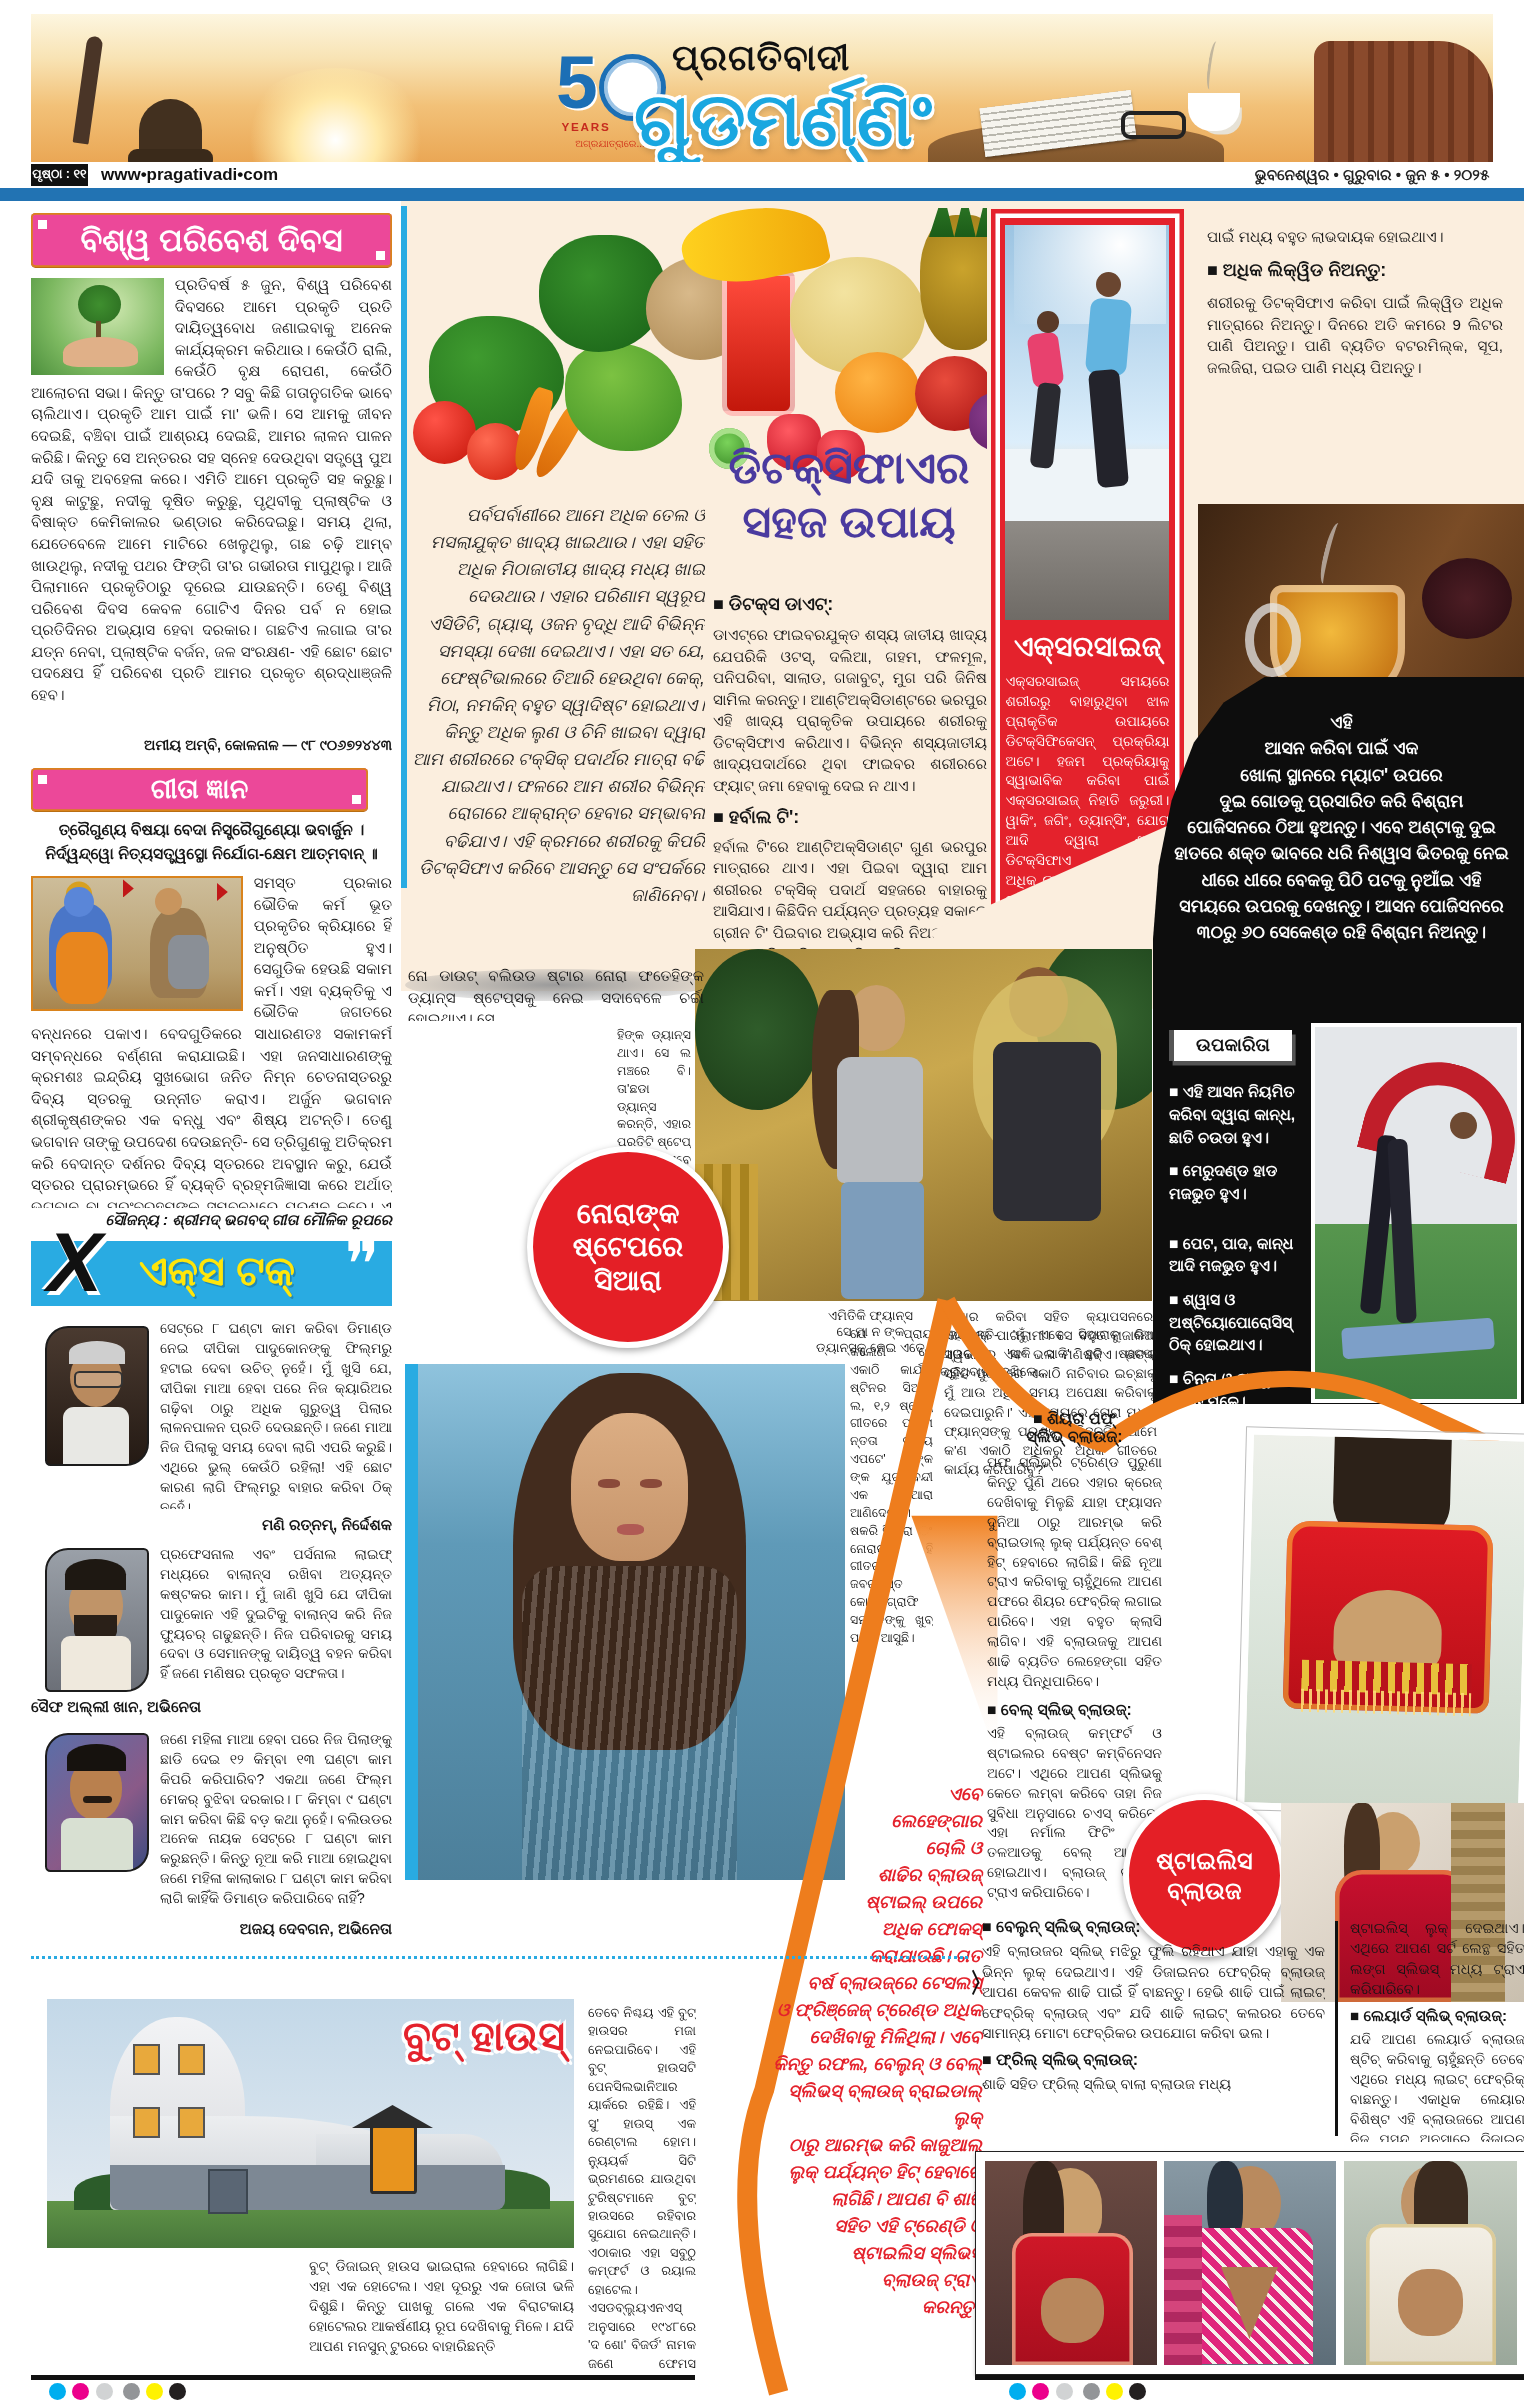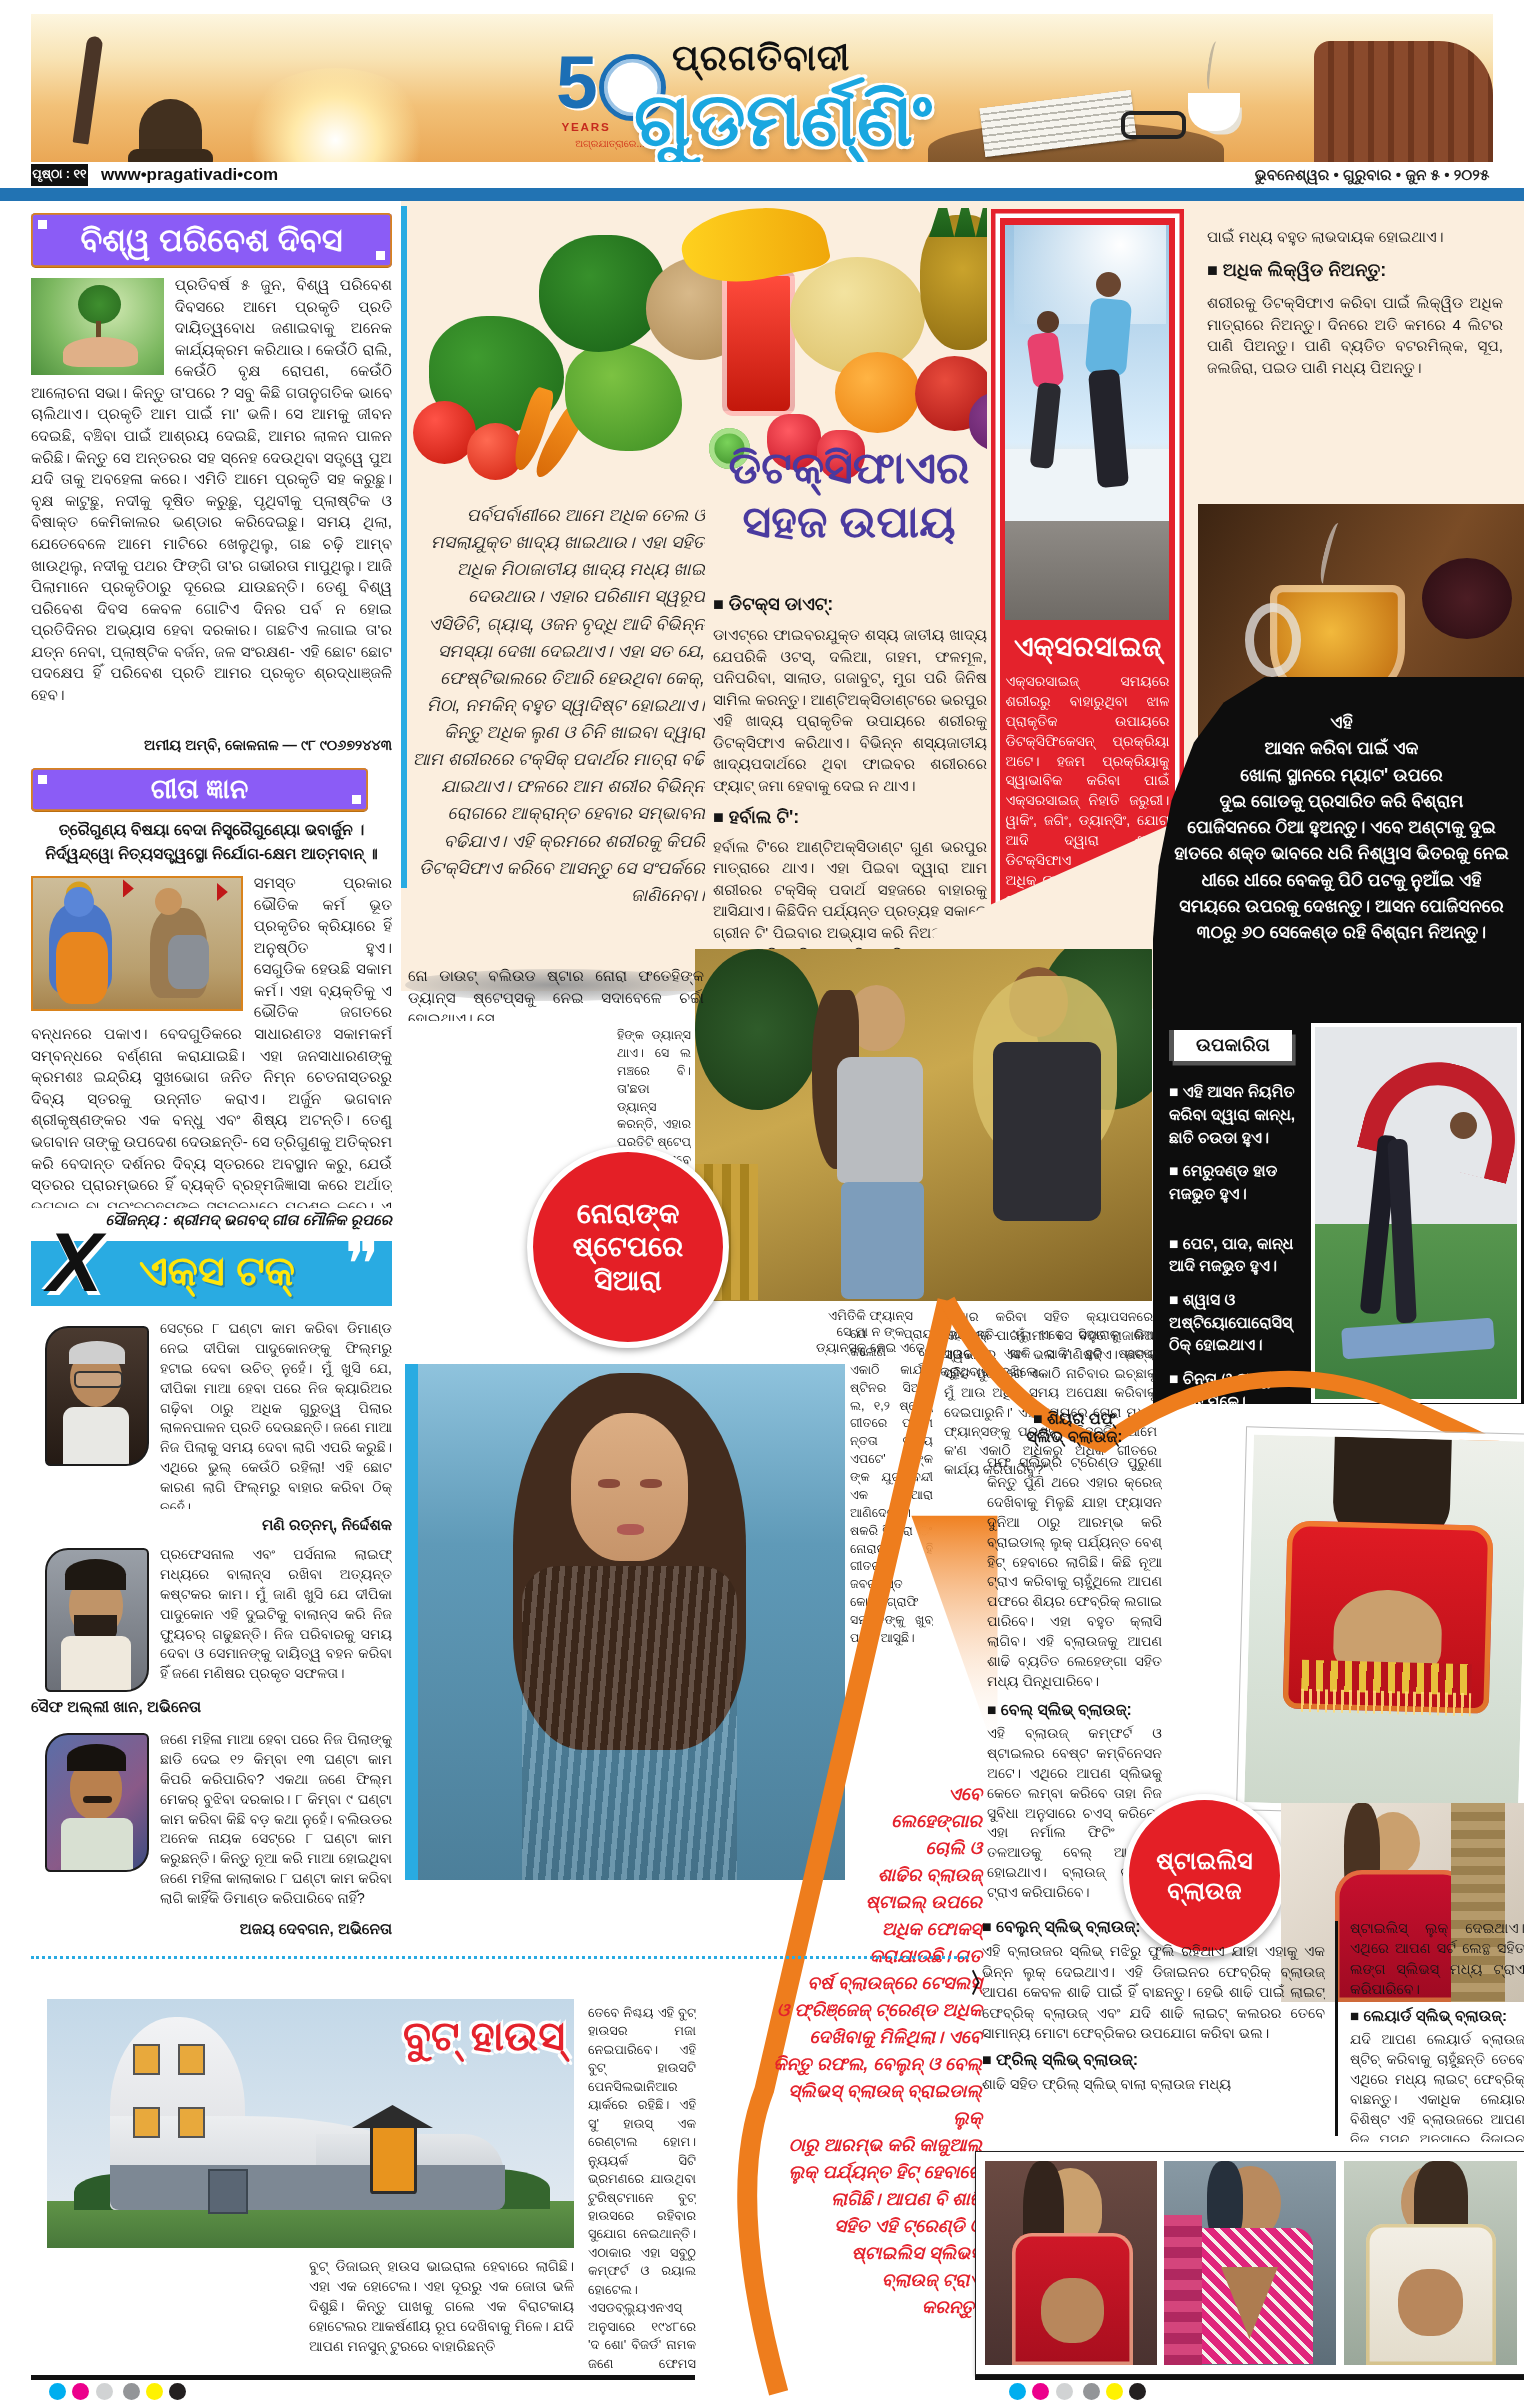--- a/index.html
+++ b/index.html
@@ -1,21 +1,21 @@
 <!DOCTYPE html>
 <html style="font-size:14.4px"><head>
 <meta charset="utf-8">
 <style>
   html,body{margin:0;padding:0;background:#e9e9e9;}
   .page{position:relative;width:1525px;height:2401px;background:#ffffff;overflow:hidden;
         font-family:"Liberation Sans","DejaVu Sans",sans-serif;color:#151515;}
   .abs{position:absolute;}
   .ph{position:absolute;overflow:hidden;}
   .jt{text-align:justify;line-height:1.42;}
-  .hdr-orange{background:#8b5cf6;color:#fff;font-weight:bold;display:flex;align-items:center;
+  .hdr-orange{background:#ec4899;color:#fff;font-weight:bold;display:flex;align-items:center;
       justify-content:center;border-radius:4.5px;box-shadow:inset 0 0 0 1.8px #d9831c,0 0.9px 0 #b96e12;}
   .hdr-orange:before,.hdr-orange:after{content:"";position:absolute;width:9px;height:9px;background:#fff;}
   .hdr-orange:before{left:7.2px;top:7.2px;} .hdr-orange:after{right:7.2px;bottom:7.2px;}
   .wht{color:#fff;}
   .bold{font-weight:bold;}
   .circle-badge{position:absolute;border-radius:50%;background:#e41f26;border:6.3px solid #ffffff;
       box-shadow:0 2.7px 7.2px rgba(0,0,0,.35);display:flex;flex-direction:column;align-items:center;
       justify-content:center;color:#fff;font-weight:bold;text-align:center;}
   .dot{width:17px;height:17px;border-radius:50%;display:inline-block;margin-right:6.3px;}
   .frame{border:2.7px solid #1c1c1c;}
@@ -110,21 +110,21 @@
       <div class="abs" style="left:91px;top:47px;width:25px;height:25px;background:#6a4630;border-radius:50%;"></div>
     </div>
     <div class="abs bold wht" style="left:0;top:422px;width:193px;text-align:center;font-size:28px;">ଏକ୍ସରସାଇଜ୍</div>
     <div class="abs jt wht" style="left:14.4px;top:463px;width:164px;height:247px;font-size:14px;overflow:hidden;">ଏକ୍ସରସାଇଜ୍ ସମୟରେ ଶରୀରରୁ ବାହାରୁଥିବା ଝାଳ ପ୍ରାକୃତିକ ଉପାୟରେ ଡିଟକ୍ସିଫିକେସନ୍ ପ୍ରକ୍ରିୟା ଅଟେ। ହଜମ ପ୍ରକ୍ରିୟାକୁ ସ୍ୱାଭାବିକ କରିବା ପାଇଁ ଏକ୍ସରସାଇଜ୍ ନିହାତି ଜରୁରୀ। ୱାକିଂ, ଜଗିଂ, ଡ୍ୟାନ୍ସିଂ, ଯୋଗ ଆଦି ଦ୍ୱାରା ଶରୀର ଡିଟକ୍ସିଫାଏ ହୋଇଥାଏ। ଅଧିକ ଲାଭ ପାଇଁ ଅତି କମରେ ୩୦ ମିନିଟ୍ର ଏକ୍ସରସାଇଜ୍ ନିହାତି କରନ୍ତୁ।</div>
   </div>
   <div class="abs" style="left:951px;top:866px;width:287px;height:161px;background:#fbeede;transform:rotate(-24deg);"></div>
 
   <div class="abs" style="left:1207px;top:226px;width:296px;height:269px;">
     <div class="jt" style="font-size:15.2px;margin-bottom:12.6px;">ପାଇଁ ମଧ୍ୟ ବହୁତ ଲାଭଦାୟକ ହୋଇଥାଏ।</div>
     <div class="bold" style="font-size:18px;margin-bottom:10.8px;">■ ଅଧିକ ଲିକ୍ୱିଡ ନିଅନ୍ତୁ:</div>
-    <div class="jt" style="font-size:15.2px;">ଶରୀରକୁ ଡିଟକ୍ସିଫାଏ କରିବା ପାଇଁ ଲିକ୍ୱିଡ ଅଧିକ ମାତ୍ରାରେ ନିଅନ୍ତୁ। ଦିନରେ ଅତି କମରେ 4 ଲିଟର ପାଣି ପିଅନ୍ତୁ। ପାଣି ବ୍ୟତିତ ବଟରମିଲ୍କ, ସୂପ, ଜଲଜିରା, ପଇଡ ପାଣି ମଧ୍ୟ ପିଅନ୍ତୁ।</div>
+    <div class="jt" style="font-size:15.2px;">ଶରୀରକୁ ଡିଟକ୍ସିଫାଏ କରିବା ପାଇଁ ଲିକ୍ୱିଡ ଅଧିକ ମାତ୍ରାରେ ନିଅନ୍ତୁ। ଦିନରେ ଅତି କମରେ 9 ଲିଟର ପାଣି ପିଅନ୍ତୁ। ପାଣି ବ୍ୟତିତ ବଟରମିଲ୍କ, ସୂପ, ଜଲଜିରା, ପଇଡ ପାଣି ମଧ୍ୟ ପିଅନ୍ତୁ।</div>
   </div>
   <div class="ph" style="left:1198px;top:504px;width:327px;height:296px;background:linear-gradient(120deg,#3c2412,#7a4c26 55%,#4c2c14);">
     <div class="abs" style="left:36px;top:170px;width:206px;height:63px;background:radial-gradient(ellipse,#cfd4d8,#8b9298);border-radius:50%;"></div>
     <div class="abs" style="left:72px;top:81px;width:135px;height:117px;background:radial-gradient(circle at 45% 40%,#f2b93c,#b65e07);border-radius:12.6px 12.6px 54px 54px;box-shadow:inset 0 0 0 7.2px rgba(255,255,255,.45);"></div>
     <div class="abs" style="left:47px;top:99px;width:38px;height:56px;border:9px solid rgba(230,230,230,.75);border-radius:50%;"></div>
     <div class="abs" style="left:126px;top:18px;width:9px;height:63px;border-left:5.4px solid rgba(240,240,240,.55);border-radius:50%;transform:rotate(14deg);"></div>
     <div class="abs" style="left:202px;top:179px;width:81px;height:54px;background:radial-gradient(circle at 40% 40%,#3f8f3f,#1d5c22);border-radius:40% 60% 50% 50%;"></div>
     <div class="abs" style="left:224px;top:54px;width:90px;height:81px;background:radial-gradient(circle,#4c1d24,#2a0d12);border-radius:50%;"></div>
   </div>
 

